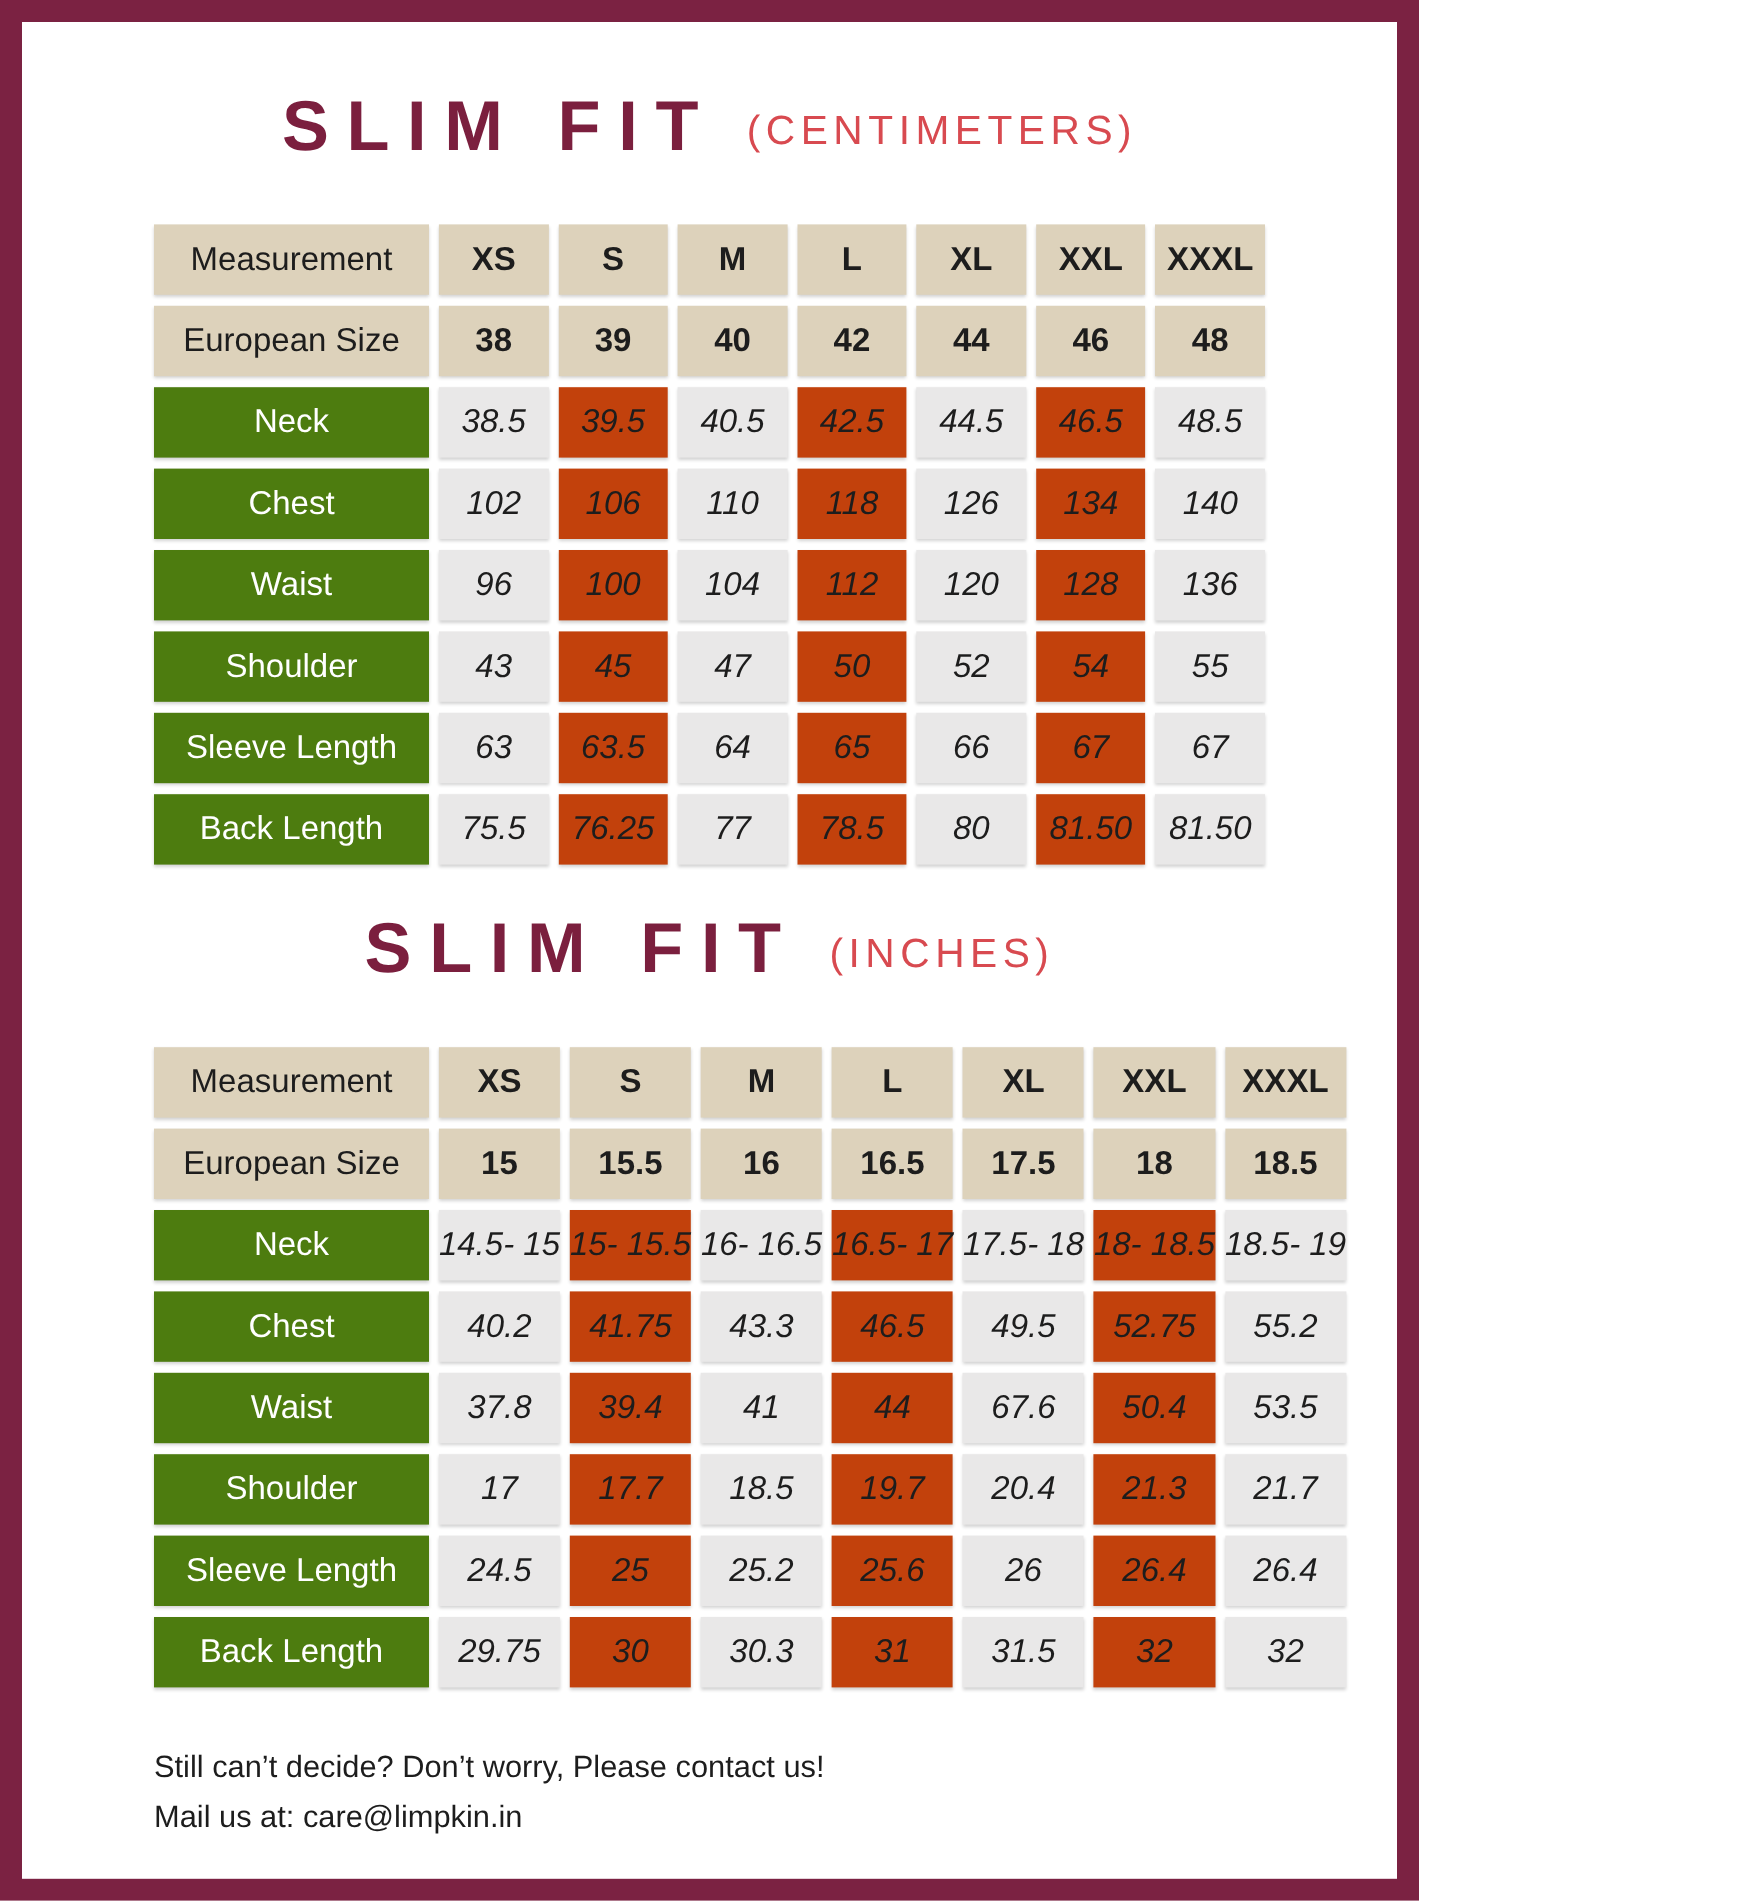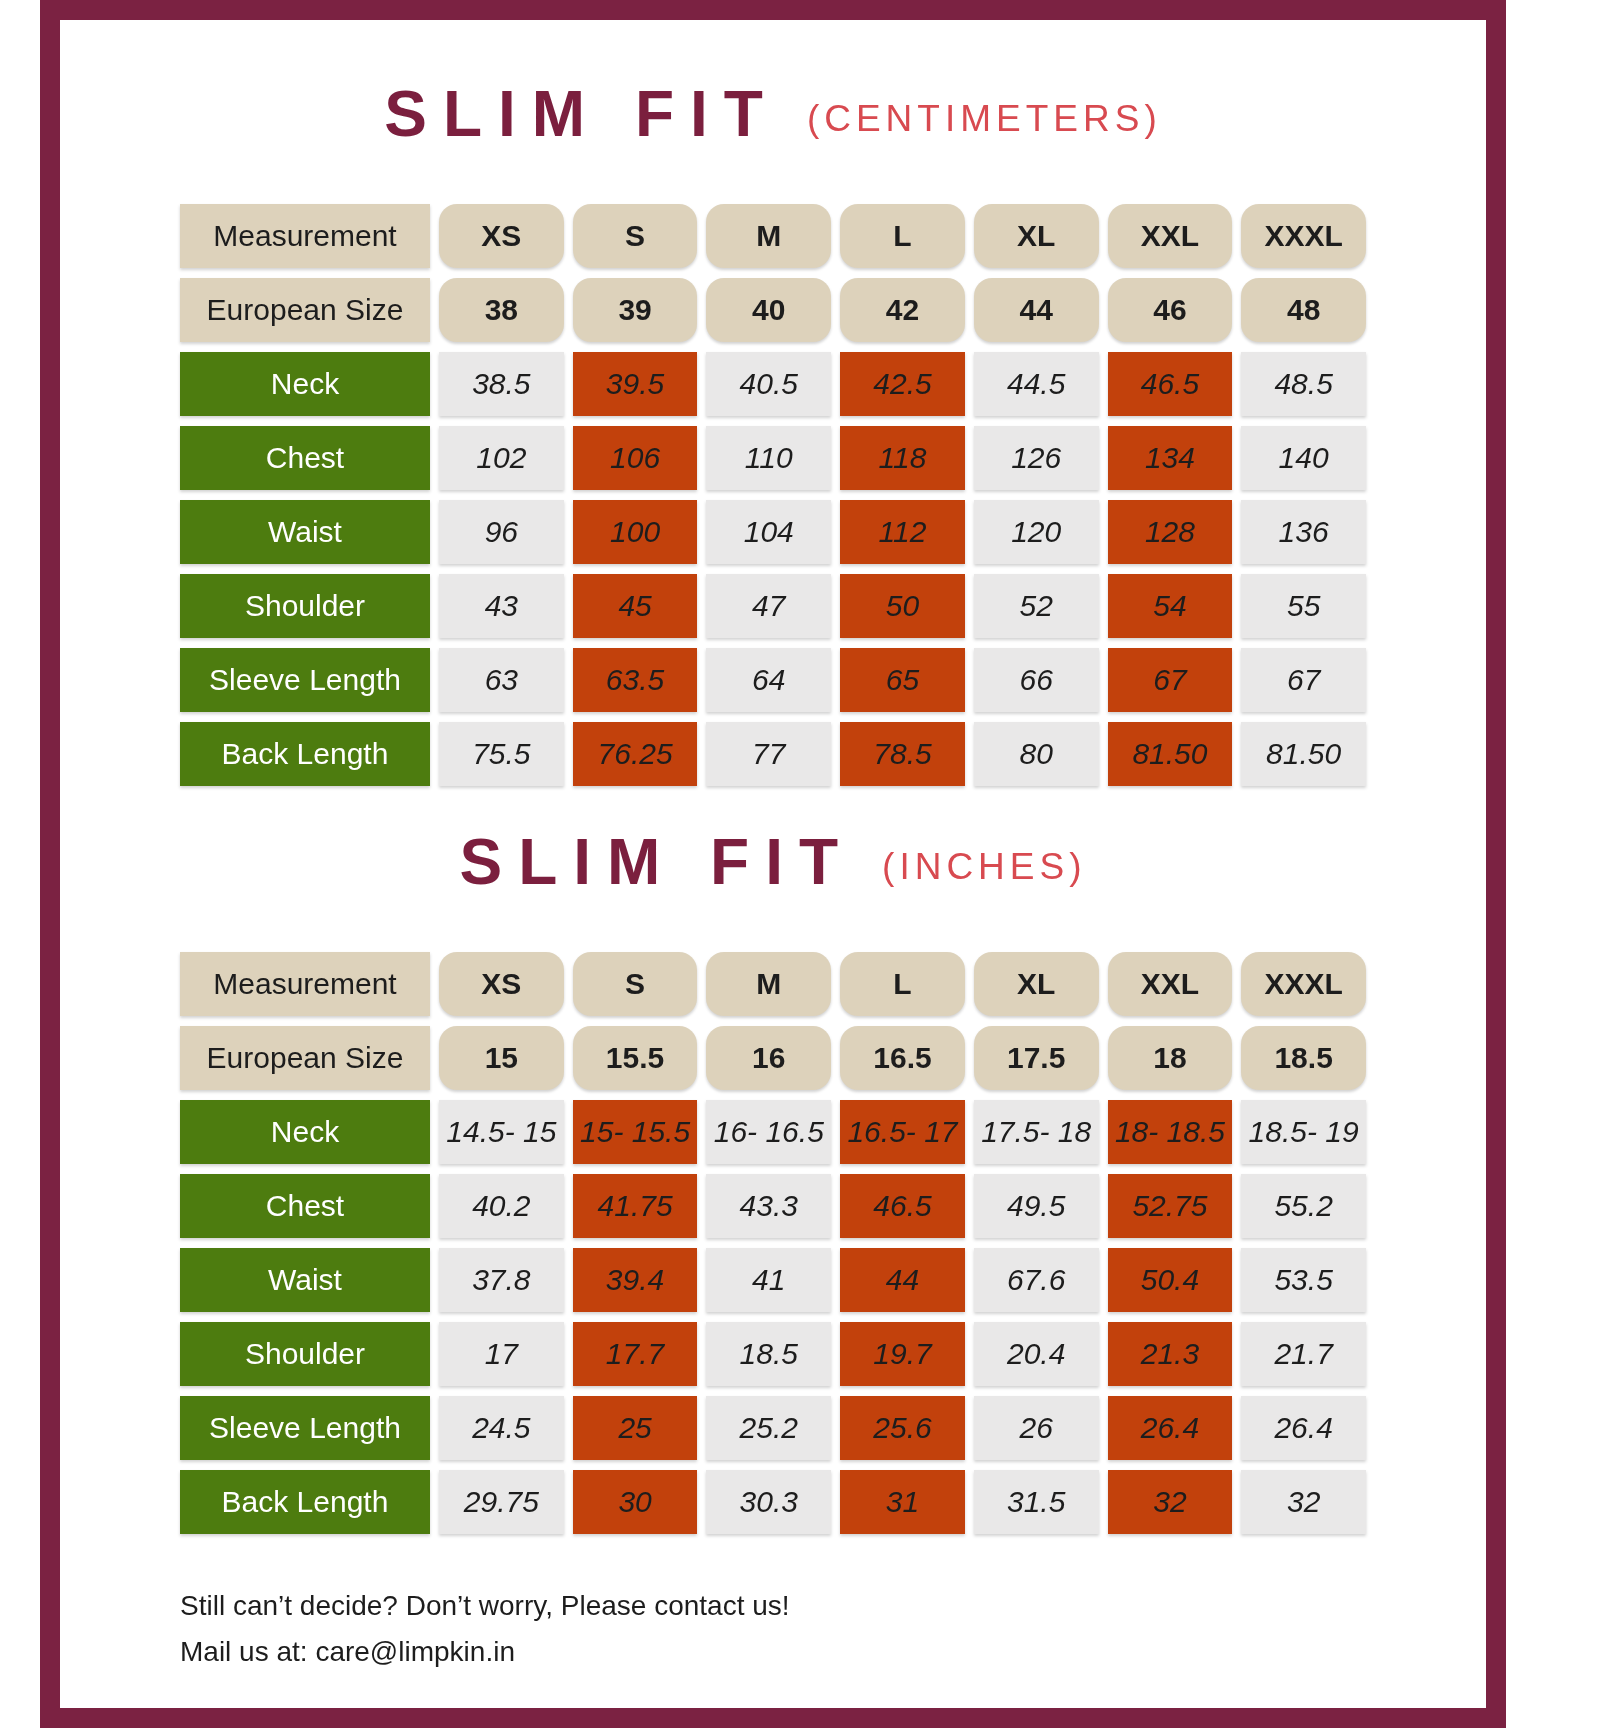--- a/index.html
+++ b/index.html
@@ -3,26 +3,25 @@
 <meta charset="utf-8">
 <style>
   html, body { margin: 0; padding: 0; }
   body {
     width: 1600px; height: 1728px;
     background: #ffffff;
     font-family: "Liberation Sans", sans-serif;
   }
   .page {
     box-sizing: border-box;
-    width: 1466px; height: 1728px;
+    width: 1290px; height: 1728px;
     border: 20px solid #7b2242;
     background: #ffffff;
     padding: 50px 120px 0 120px;
     overflow: hidden;
-    margin-left: 40px;
   }
   .title-row {
     height: 88px;
     margin: 0 0 46px 0;
     display: flex;
     align-items: center;
     justify-content: center;
     gap: 28px;
   }
   .section-2 .title-row { margin-top: 32px; }
@@ -50,21 +49,21 @@
     height: 64px;
     display: flex;
     align-items: center;
     justify-content: center;
     font-size: 30px;
     color: #1d1d1d;
     box-shadow: 0 2px 3px rgba(0,0,0,0.18);
     white-space: nowrap;
   }
   .tan   { background: #ddd2bb; }
-  .bold  { font-weight: 700; border-radius: 18px; }
+  .bold  { font-weight: 700; }
   .label { background: #4d7c0f; color: #ffffff; }
   .light { background: #e9e8e8; font-style: italic; }
   .dark  { background: #c2410c; font-style: italic; }
   .footer {
     margin-top: 56px;
     font-size: 28px;
     color: #1d1d1d;
   }
   .footer-line1 { margin-bottom: 14px; }
   .contact-row { display: flex; gap: 74px; }

